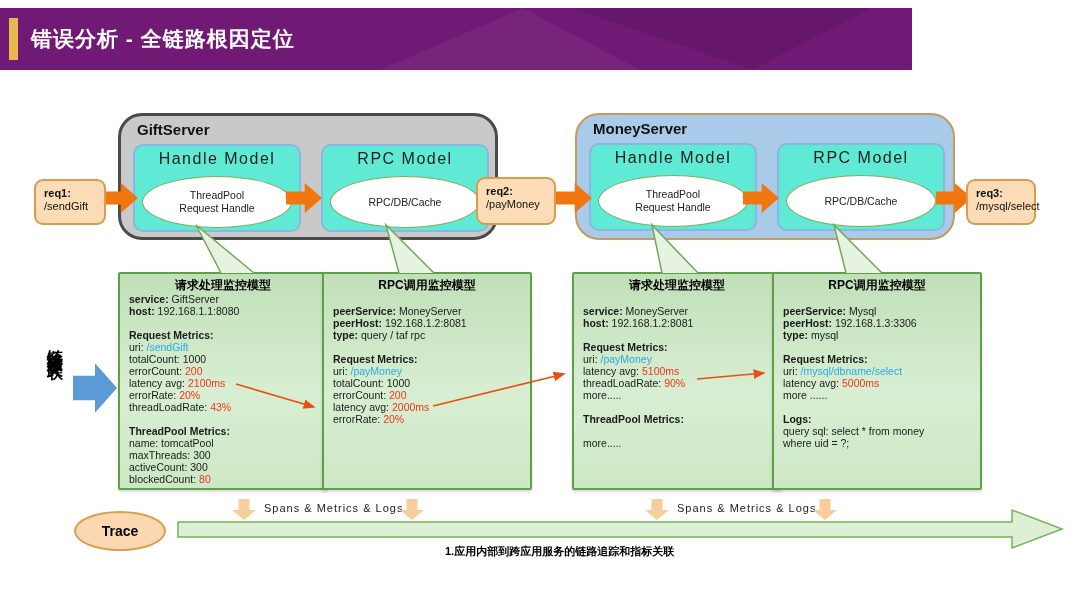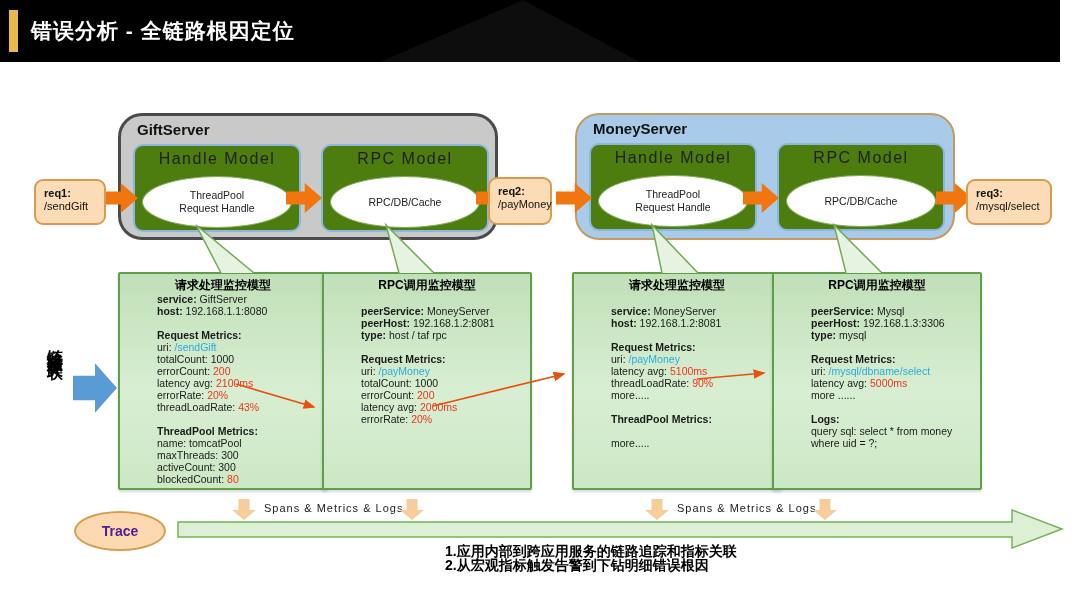--- a/index.html
+++ b/index.html
@@ -1,32 +1,32 @@
 <!DOCTYPE html>
 <html><head>
 <meta charset="utf-8">
 <style>
   html,body{margin:0;padding:0;background:#fff;}
   .stage{position:relative;width:1080px;height:608px;background:#ffffff;overflow:hidden;
          font-family:"Liberation Sans","DejaVu Sans",sans-serif;}
   
-  .header{position:absolute;left:0;top:0;width:1060px;height:62px;background:#000000;z-index:10;}
+  .header{position:absolute;left:0;top:8px;width:912px;height:62px;background:#701a75;z-index:10;}
   .header .deco1{position:absolute;left:380px;top:0;width:260px;height:62px;
     background:rgba(255,255,255,0.05);clip-path:polygon(0 100%,55% 0,100% 100%);}
   .header .deco2{position:absolute;right:40px;top:0;width:300px;height:62px;
     background:rgba(0,0,0,0.08);clip-path:polygon(0 0,100% 0,60% 100%);}
   .accent-bar{position:absolute;left:9px;top:10px;width:9px;height:42px;background:#e9b94d;}
   .header-title{position:absolute;left:31px;top:17px;font-size:21px;font-weight:bold;color:#fff;letter-spacing:1px;}
   .logo{position:absolute;right:22px;top:6px;font-size:44px;font-weight:bold;color:#fff;letter-spacing:-2px;}
   
   .server{position:absolute;top:113px;width:380px;height:127px;border-radius:24px;box-sizing:border-box;z-index:2;}
   .server-gift{left:118px;background:#c9c9c9;border:3px solid #4b4b4b;}
   .server-money{left:575px;background:#a9cbe9;border:2px solid #c49a5e;}
   .server-name{position:absolute;left:16px;top:5px;font-size:15px;font-weight:bold;color:#111;}
-  .model{position:absolute;top:28px;width:168px;height:88px;background:#4d7c0f;border:2px solid #8ab6e0;
+  .model{position:absolute;top:28px;width:168px;height:88px;background:#5eead4;border:2px solid #8ab6e0;
          border-radius:10px;box-sizing:border-box;}
   .model.m1{left:12px}.model.m2{left:200px}
   .model-title{text-align:center;margin-top:4px;font-size:16px;letter-spacing:1.5px;color:#222;font-weight:500;}
   .ellipse{position:absolute;left:50%;transform:translateX(-50%);top:30px;width:148px;height:50px;
            border:1.5px solid #7fae5a;border-radius:50%;background:#fff;display:flex;flex-direction:column;
            align-items:center;justify-content:center;font-size:10.5px;line-height:13px;color:#222;}
   .ellipse span{display:block;}
   
   .harrow{position:absolute;top:182px;width:36px;height:32px;background:#f2760f;z-index:4;
     clip-path:polygon(0 30%,52% 30%,52% 3%,100% 50%,52% 97%,52% 70%,0 70%);}
@@ -37,33 +37,33 @@
   
   .req{position:absolute;background:#fcdcb6;border:2px solid #d89c50;border-radius:9px;box-sizing:border-box;
        padding:6px 8px 0 8px;font-size:11px;line-height:13px;color:#111;z-index:5;}
   .req-id{font-weight:bold;}
   
   .mbox{position:absolute;top:272px;width:210px;height:218px;box-sizing:border-box;z-index:2;
         background:linear-gradient(180deg,#c0e0b8 0%,#d8eed2 55%,#cde8c5 100%);
         border:2px solid #5f9e4b;border-radius:2px;padding:4px 9px 2px 9px;overflow:hidden;
         font-size:10.5px;line-height:12px;color:#1a1a1a;box-shadow:0 2px 3px rgba(0,0,0,0.15);}
   .mbox-title{text-align:center;font-weight:bold;font-size:12px;line-height:15px;color:#000;}
-  .box-line{white-space:nowrap;margin-left:28px;}
+  .box-line{white-space:nowrap;}
   .box-line.blank{height:12px;}
   .seg-b{font-weight:bold;}
   .seg-r{color:#ef341c;}
   .seg-u{color:#29abe2;}
   
   .left-label{position:absolute;left:44px;top:336px;font-size:16px;font-weight:bold;color:#000;z-index:2;
     writing-mode:vertical-rl;text-orientation:upright;letter-spacing:3px;height:130px;}
   .trace{position:absolute;left:74px;top:511px;width:92px;height:40px;border-radius:50%;
     background:#fcd8b0;border:2px solid #d89c50;box-sizing:border-box;display:flex;align-items:center;
-    justify-content:center;font-size:14px;font-weight:bold;color:#4c1d95;z-index:2;}
+    justify-content:center;font-size:14px;font-weight:bold;color:#000000;z-index:2;}
   .spans-label{position:absolute;top:502px;font-size:11px;letter-spacing:1px;color:#222;z-index:2;}
-  .footnotes{position:absolute;left:445px;top:544px;font-size:14px;font-weight:bold;line-height:14px;color:#000;z-index:2;}
+  .footnotes{position:absolute;left:445px;top:544px;font-size:11px;font-weight:bold;line-height:14px;color:#000;z-index:2;}
   .overlay{position:absolute;left:0;top:0;width:1080px;height:608px;z-index:6;pointer-events:none;}
 </style>
 </head>
 <body>
 
 <div class="stage">
 
   <div class="header">
     <div class="deco1"></div>
     <div class="deco2"></div>
@@ -111,25 +111,25 @@
   <div class="harrow" style="left:286px"></div>
   <div class="harrow" style="left:476px"></div>
   <div class="harrow" style="left:556px"></div>
   <div class="harrow" style="left:743px"></div>
   <div class="harrow" style="left:936px"></div>
 
   <div class="req" style="left:34px;top:179px;width:72px;height:46px">
     <div class="req-id">req1:</div>
     <div class="req-path">/sendGift</div>
   </div>
-  <div class="req" style="left:488px;top:177px;width:64px;height:48px">
+  <div class="req" style="left:476px;top:177px;width:80px;height:48px">
     <div class="req-id">req2:</div>
     <div class="req-path">/payMoney</div>
   </div>
-  <div class="req" style="left:966px;top:179px;width:86px;height:46px">
+  <div class="req" style="left:966px;top:179px;width:70px;height:46px">
     <div class="req-id">req3:</div>
     <div class="req-path">/mysql/select</div>
   </div>
 
   <div class="mbox" style="left:118px">
     <div class="mbox-title">请求处理监控模型</div>
     <div class="mbox-lines">
         <div class="box-line"><span class="seg-b">service:</span><span class="seg-n"> GiftServer</span></div>
         <div class="box-line"><span class="seg-b">host:</span><span class="seg-n"> 192.168.1.1:8080</span></div>
         <div class="box-line blank"></div>
@@ -147,21 +147,21 @@
         <div class="box-line"><span class="seg-n">activeCount: 300</span></div>
         <div class="box-line"><span class="seg-n">blockedCount: </span><span class="seg-r">80</span></div>
       </div>
   </div>
   <div class="mbox" style="left:322px">
     <div class="mbox-title">RPC调用监控模型</div>
     <div class="mbox-lines">
         <div class="box-line blank"></div>
         <div class="box-line"><span class="seg-b">peerService:</span><span class="seg-n"> MoneyServer</span></div>
         <div class="box-line"><span class="seg-b">peerHost:</span><span class="seg-n"> 192.168.1.2:8081</span></div>
-        <div class="box-line"><span class="seg-b">type:</span><span class="seg-n"> host / taf rpc</span></div>
+        <div class="box-line"><span class="seg-b">type:</span><span class="seg-n"> query / taf rpc</span></div>
         <div class="box-line blank"></div>
         <div class="box-line"><span class="seg-b">Request Metrics:</span></div>
         <div class="box-line"><span class="seg-n">uri: </span><span class="seg-u">/payMoney</span></div>
         <div class="box-line"><span class="seg-n">totalCount: 1000</span></div>
         <div class="box-line"><span class="seg-n">errorCount: </span><span class="seg-r">200</span></div>
         <div class="box-line"><span class="seg-n">latency avg: </span><span class="seg-r">2000ms</span></div>
         <div class="box-line"><span class="seg-n">errorRate: </span><span class="seg-r">20%</span></div>
       </div>
   </div>
   <div class="mbox" style="left:572px">
@@ -208,21 +208,20 @@
 
   <div class="down-arrow" style="left:232px"></div>
   <div class="spans-label" style="left:264px">Spans &amp; Metrics &amp; Logs</div>
   <div class="down-arrow" style="left:400px"></div>
   <div class="down-arrow" style="left:645px"></div>
   <div class="spans-label" style="left:677px">Spans &amp; Metrics &amp; Logs</div>
   <div class="down-arrow" style="left:813px"></div>
 
   <div class="footnotes">
     <div>1.应用内部到跨应用服务的链路追踪和指标关联</div>
-    <div>2.从宏观指标触发告警到下钻明细错误根因</div>
   </div>
 
   <svg class="overlay" width="1080" height="608" viewBox="0 0 1080 608">
     <defs>
       <marker id="ah" markerWidth="9" markerHeight="8" refX="6.5" refY="3" orient="auto">
         <path d="M0,0 L7.5,3 L0,6 z" fill="#e8500f"></path>
       </marker>
     </defs>
 
     <path d="M221,273 L196,225 L254,273" fill="#e6f3e0" stroke="#74a85a" stroke-width="1.5"></path>

